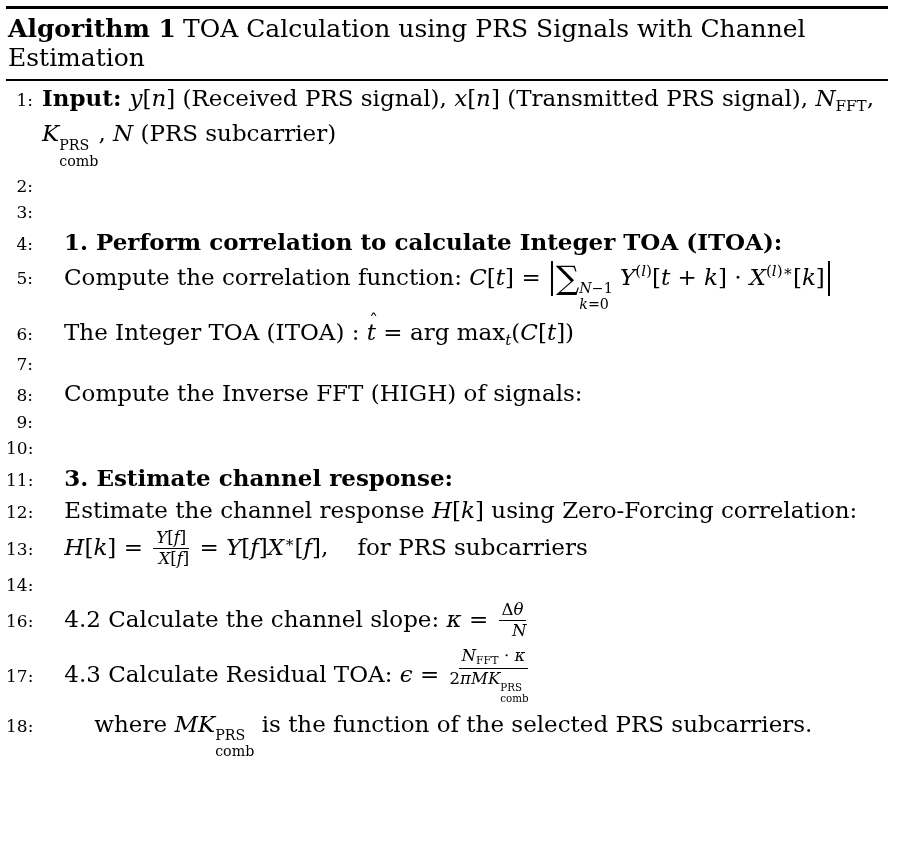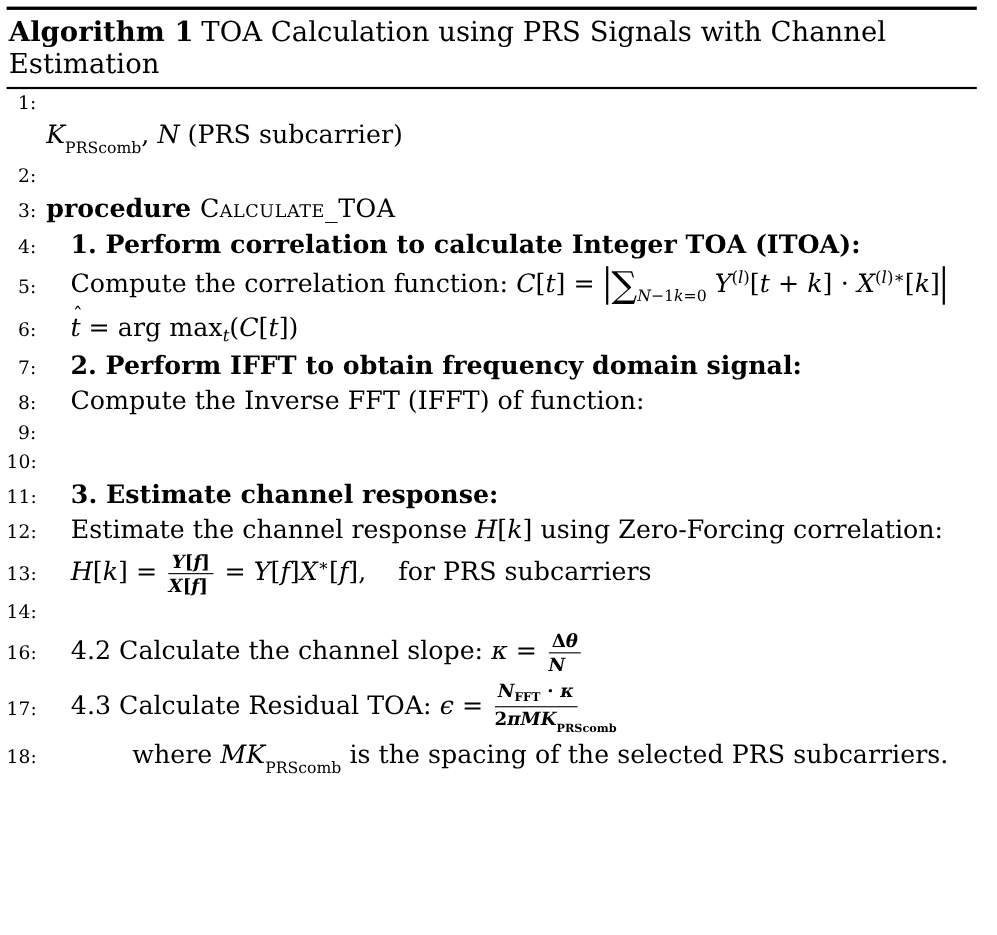--- a/index.html
+++ b/index.html
@@ -14,80 +14,79 @@
   .rule.mid{height:2px;}
   .title{font-size:25px;padding:5px 2px 7px 2px;}
   .title .ttl{margin-left:7px;}
   .b{font-weight:bold;}
   .i{font-style:italic;}
   .sc{font-variant:small-caps;letter-spacing:0.5px;}
   .sum{font-size:1.42em;line-height:0.9;vertical-align:-0.12em;}
   .sup{font-size:0.66em;vertical-align:0.55em;line-height:1;}
   .sub{font-size:0.66em;vertical-align:-0.3em;line-height:1;}
   .sub .sub{font-size:0.85em;vertical-align:-0.3em;}
-  .stk{display:inline-flex;align-items:flex-start;
+  .stk{display:inline-flex;flex-direction:column;align-items:flex-start;
        font-size:0.62em;line-height:1.12;vertical-align:-0.62em;}
-  .frac{display:inline-flex;flex-direction:column;align-items:flex-start;
-        vertical-align:middle;margin:0 3px;line-height:1.12;font-weight:bold;}
+  .frac{display:inline-flex;flex-direction:column;align-items:flex-end;
+        vertical-align:middle;margin:0 3px;line-height:1.12;}
   .fnum{font-size:0.72em;border-bottom:1.6px solid #000;padding:0 3px 1px 3px;}
   .fden{font-size:0.72em;padding-top:1px;}
   .bigbar{display:inline-block;width:2px;height:1.55em;background:#000;
           vertical-align:middle;margin:0 3px;}
   .hatwrap{position:relative;display:inline-block;}
   .hatmark{position:absolute;left:0.12em;top:-0.46em;font-size:0.8em;}
   .algo-line{display:flex;align-items:baseline;padding:3px 0;}
   .lnum{flex:0 0 36px;text-align:right;font-size:17px;padding-right:9px;box-sizing:border-box;}
   .lcontent{flex:1;}
   .lcontent span{white-space:pre-wrap;}
   .ind1{padding-left:22px;}
-  .ind2{padding-left:52px;text-align:center;}
+  .ind2{padding-left:52px;}
 </style>
 </head>
 <body>
 
 <div class="algo">
   <div class="rule thick"></div>
   <div class="title">
     <span class="b">Algorithm 1</span><span class="ttl">TOA Calculation using PRS Signals with Channel Estimation</span>
   </div>
   <div class="rule mid"></div>
   <div id="algo-body">
       <div class="algo-line">
         <span class="lnum">1:</span>
+        <div class="lcontent"><span class="b">Input: </span><span class="i">y</span><span>[</span><span class="i">n</span><span>] (Received PRS signal), </span><span class="i">x</span><span>[</span><span class="i">n</span><span>] (Transmitted PRS signal), </span><span class="i">N</span><span class="sub"><span>FFT</span></span><span>,</span></div>
       </div>
       <div class="algo-line">
         <span class="lnum"></span>
         <div class="lcontent"><span class="i">K</span><span class="stk"><span><span>PRS</span></span><span><span>comb</span></span></span><span>, </span><span class="i">N</span><span> (PRS subcarrier)</span></div>
       </div>
       <div class="algo-line">
         <span class="lnum">2:</span>
       </div>
       <div class="algo-line">
         <span class="lnum">3:</span>
-        <div class="lcontent"><span class="b">procedure </span><span class="sc">Calculate_TOA</span></div>
       </div>
       <div class="algo-line">
         <span class="lnum">4:</span>
         <div class="lcontent ind1"><span class="b">1. Perform correlation to calculate Integer TOA (ITOA):</span></div>
       </div>
       <div class="algo-line">
         <span class="lnum">5:</span>
         <div class="lcontent ind1"><span>Compute the correlation function: </span><span class="i">C</span><span>[</span><span class="i">t</span><span>] = </span><span class="bigbar"></span><span class="sum">∑</span><span class="stk"><span><span class="i">N</span><span>−1</span></span><span><span class="i">k</span><span>=0</span></span></span><span> </span><span class="i">Y</span><span class="sup"><span>(</span><span class="i">l</span><span>)</span></span><span>[</span><span class="i">t</span><span> + </span><span class="i">k</span><span>] ⋅ </span><span class="i">X</span><span class="sup"><span>(</span><span class="i">l</span><span>)∗</span></span><span>[</span><span class="i">k</span><span>]</span><span class="bigbar"></span></div>
       </div>
       <div class="algo-line">
         <span class="lnum">6:</span>
-        <div class="lcontent ind1"><span class="hatwrap"><span class="hatmark">ˆ</span><span class="i">t</span></span><span> = arg max</span><span class="sub"><span class="i">t</span></span><span>(</span><span class="i">C</span><span>[</span><span class="i">t</span><span>])</span></div>
+        <div class="lcontent ind1"><span>The Integer TOA (ITOA) : </span><span class="hatwrap"><span class="hatmark">ˆ</span><span class="i">t</span></span><span> = arg max</span><span class="sub"><span class="i">t</span></span><span>(</span><span class="i">C</span><span>[</span><span class="i">t</span><span>])</span></div>
       </div>
       <div class="algo-line">
         <span class="lnum">7:</span>
-        <div class="lcontent ind1"><span class="b">2. Perform IFFT to obtain frequency domain signal:</span></div>
       </div>
       <div class="algo-line">
         <span class="lnum">8:</span>
-        <div class="lcontent ind1"><span>Compute the Inverse FFT (IFFT) of function:</span></div>
+        <div class="lcontent ind1"><span>Compute the Inverse FFT (HIGH) of signals:</span></div>
       </div>
       <div class="algo-line">
         <span class="lnum">9:</span>
       </div>
       <div class="algo-line">
         <span class="lnum">10:</span>
       </div>
       <div class="algo-line">
         <span class="lnum">11:</span>
         <div class="lcontent ind1"><span class="b">3. Estimate channel response:</span></div>
@@ -106,17 +105,17 @@
       <div class="algo-line">
         <span class="lnum">16:</span>
         <div class="lcontent ind1"><span>4.2 Calculate the channel slope: </span><span class="i">κ</span><span> = </span><span class="frac"><span class="fnum"><span>Δ</span><span class="i">θ</span></span><span class="fden"><span class="i">N</span></span></span></div>
       </div>
       <div class="algo-line">
         <span class="lnum">17:</span>
         <div class="lcontent ind1"><span>4.3 Calculate Residual TOA: </span><span class="i">ϵ</span><span> = </span><span class="frac"><span class="fnum"><span class="i">N</span><span class="sub"><span>FFT</span></span><span> ⋅ </span><span class="i">κ</span></span><span class="fden"><span>2</span><span class="i">π</span><span class="i">M</span><span class="i">K</span><span class="stk"><span><span>PRS</span></span><span><span>comb</span></span></span></span></span></div>
       </div>
       <div class="algo-line">
         <span class="lnum">18:</span>
-        <div class="lcontent ind2"><span>where </span><span class="i">M</span><span class="i">K</span><span class="stk"><span><span>PRS</span></span><span><span>comb</span></span></span><span> is the spacing of the selected PRS subcarriers.</span></div>
+        <div class="lcontent ind2"><span>where </span><span class="i">M</span><span class="i">K</span><span class="stk"><span><span>PRS</span></span><span><span>comb</span></span></span><span> is the function of the selected PRS subcarriers.</span></div>
       </div>
     </div>
 
 </div>
 
 </body></html>

